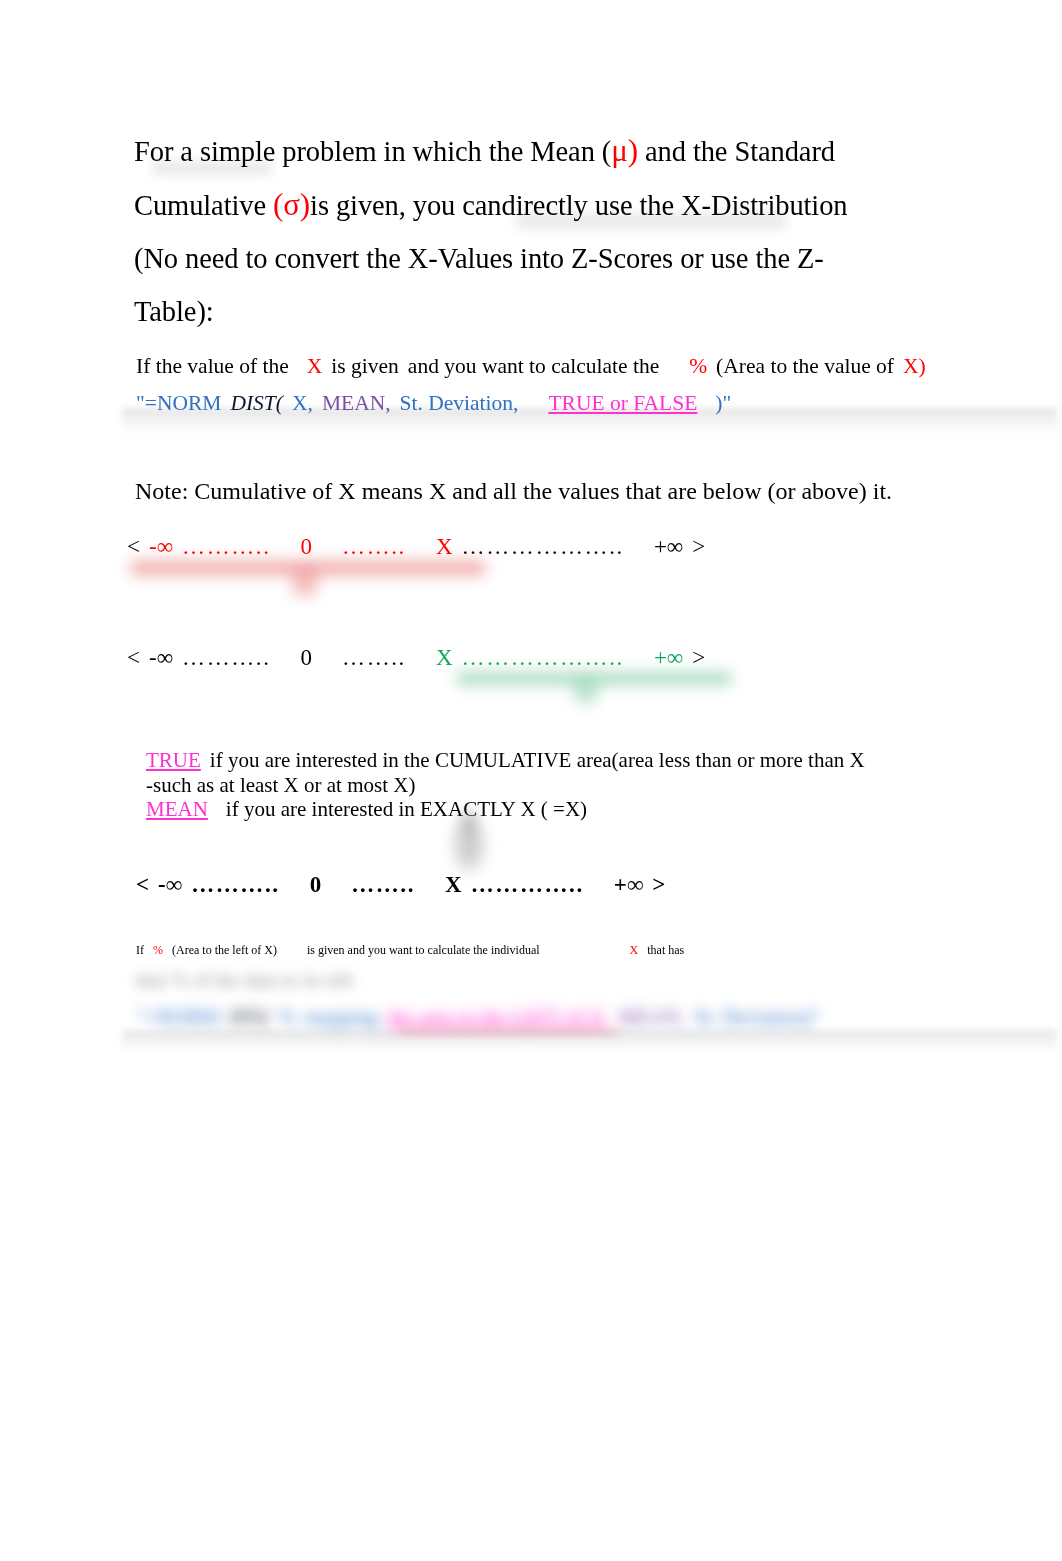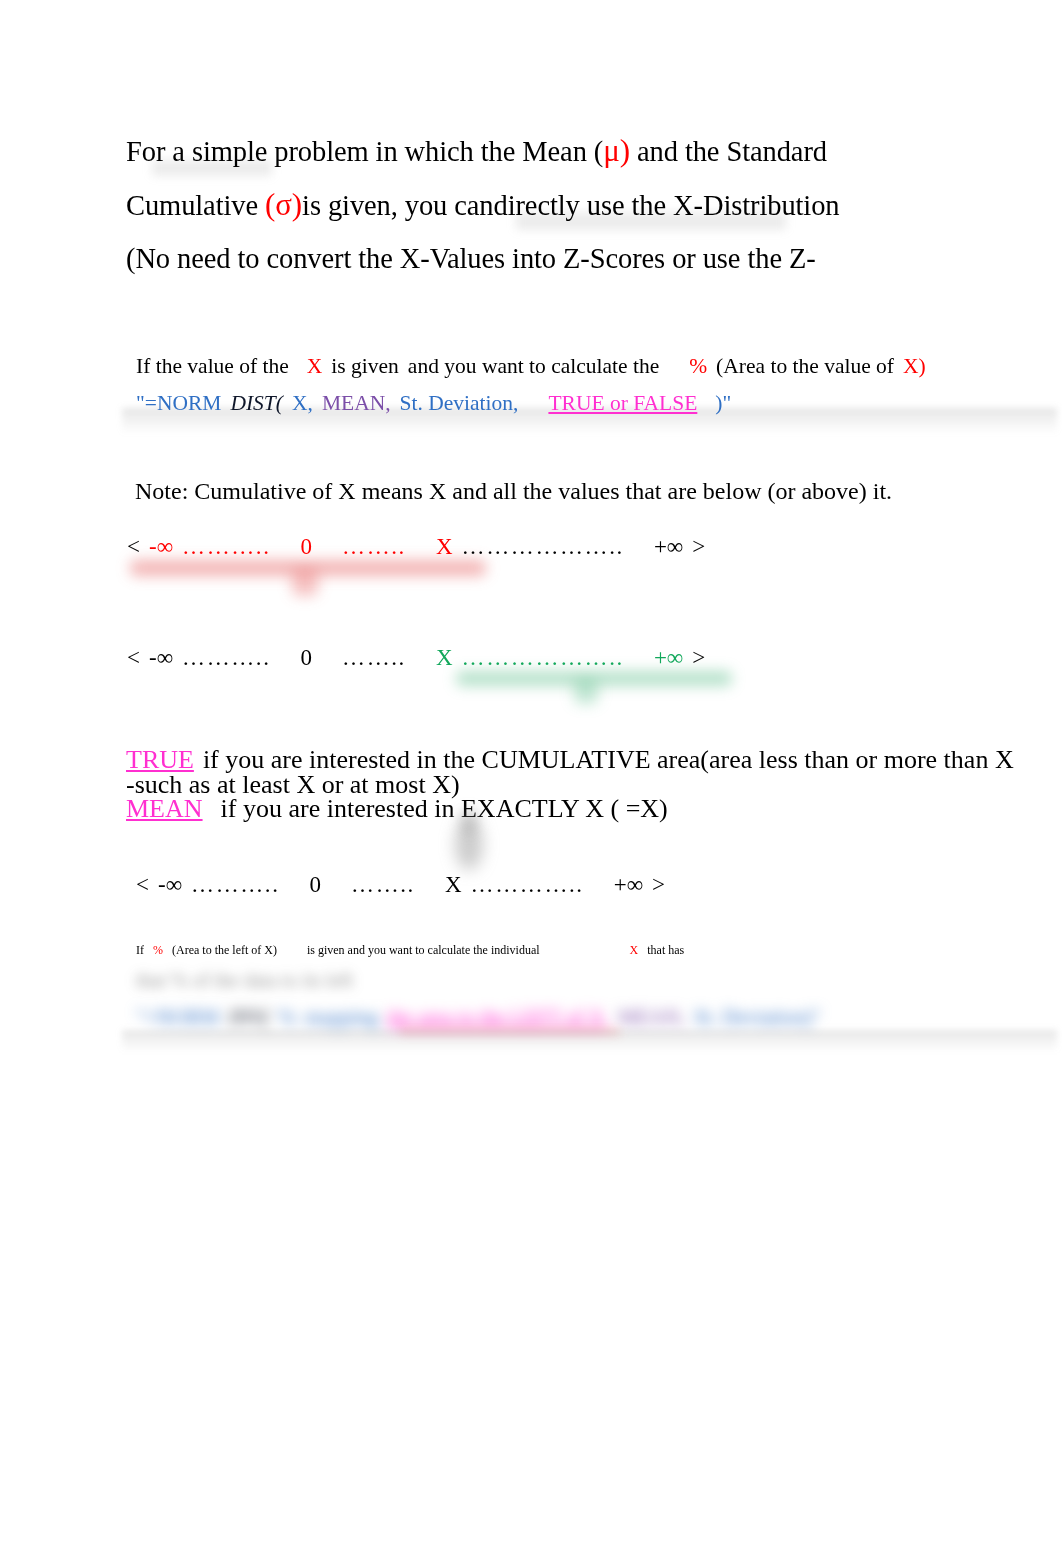--- a/index.html
+++ b/index.html
@@ -25,21 +25,21 @@
   
   .heading {
     position: absolute;
     left: 126px;
     top: 124px;
     width: 800px;
     font-size: 28.5px;
     line-height: 53px;
     letter-spacing: -0.1px;
   }
-  .heading .ln { display: block; white-space: nowrap; }
+  .heading .ln { display: block; white-space: nowrap; margin-left: 8px; }
   .red { color: #ff0000; }
   .bigsym { font-size: 31px; }
 
   
   .smudge {
     position: absolute;
     background: rgba(140,140,140,0.17);
     filter: blur(5px);
     border-radius: 3px;
     pointer-events: none;
@@ -89,21 +89,21 @@
 
   
   .numline {
     position: absolute;
     font-size: 23px;
     white-space: nowrap;
     line-height: 32px;
   }
   #numline-1 { left: 127px; top: 531px; }
   #numline-2 { left: 127px; top: 642px; }
-  #numline-3 { left: 136px; top: 869px; }
+  #numline-3 { left: 136px; top: 869px; font-weight: bold; }
   .g-green { color: #12a85b; }
   .dots { letter-spacing: 1.6px; }
 
   
   .band {
     position: absolute;
     filter: blur(7px);
     border-radius: 6px;
     pointer-events: none;
   }
@@ -120,23 +120,23 @@
     background: rgba(30,165,95,0.33);
   }
   #band-green-tail {
     left: 574px; top: 680px; width: 24px; height: 24px;
     background: rgba(30,165,95,0.26);
   }
 
   
   .tf-block {
     position: absolute;
-    left: 126px;
+    left: 146px;
     top: 748px;
-    font-size: 26px;
+    font-size: 21px;
     line-height: 24.5px;
   }
   .tf-block .ln { display: block; white-space: nowrap; }
 
   #smudge-gray-blob {
     position: absolute;
     left: 455px; top: 818px; width: 28px; height: 52px;
     background: rgba(120,120,120,0.38);
     filter: blur(8px);
     border-radius: 50%;
@@ -197,20 +197,21 @@
 
 <div class="page">
 
   <div class="smudge" id="smudge-mean"></div>
   <div class="smudge" id="smudge-directly"></div>
 
   <div class="heading">
     <span class="ln"><span>For a simple problem in which the Mean (</span><span class="red bigsym">μ)</span><span> and the Standard</span></span>
     <span class="ln"><span>Cumulative </span><span class="red bigsym">(σ)</span><span>is given, you can</span><span>directly use the X-Distribution</span></span>
     <span class="ln">(No need to convert the X-Values into Z-Scores or use the Z-</span>
+    <span class="ln">Table):</span>
   </div>
 
   <div class="panel-shadow"></div>
 
   <div class="formula-block">
     <span class="ln"><span>If the value of the</span><span class="sp-m"></span><span class="red">X</span><span class="sp-s"></span><span>is given</span><span class="sp-s"></span><span>and you want to calculate the</span><span class="sp-l"></span><span class="red">%</span><span class="sp-s"></span><span>(Area to the value of</span><span class="sp-s"></span><span class="red">X)</span></span>
     <span class="ln"><span class="c-blue">"=NORM</span><span class="sp-s"></span><span class="c-green">DIST(</span><span class="sp-s"></span><span class="c-blue">X,</span><span class="sp-s"></span><span class="c-purple">MEAN,</span><span class="sp-s"></span><span class="c-blue">St. Deviation,</span><span class="sp-l"></span><span class="c-magenta">TRUE or FALSE</span><span class="sp-m"></span><span class="c-blue">)"</span></span>
   </div>
 
   <div class="note">Note: Cumulative of X means X and all the values that are below (or above) it.</div>

